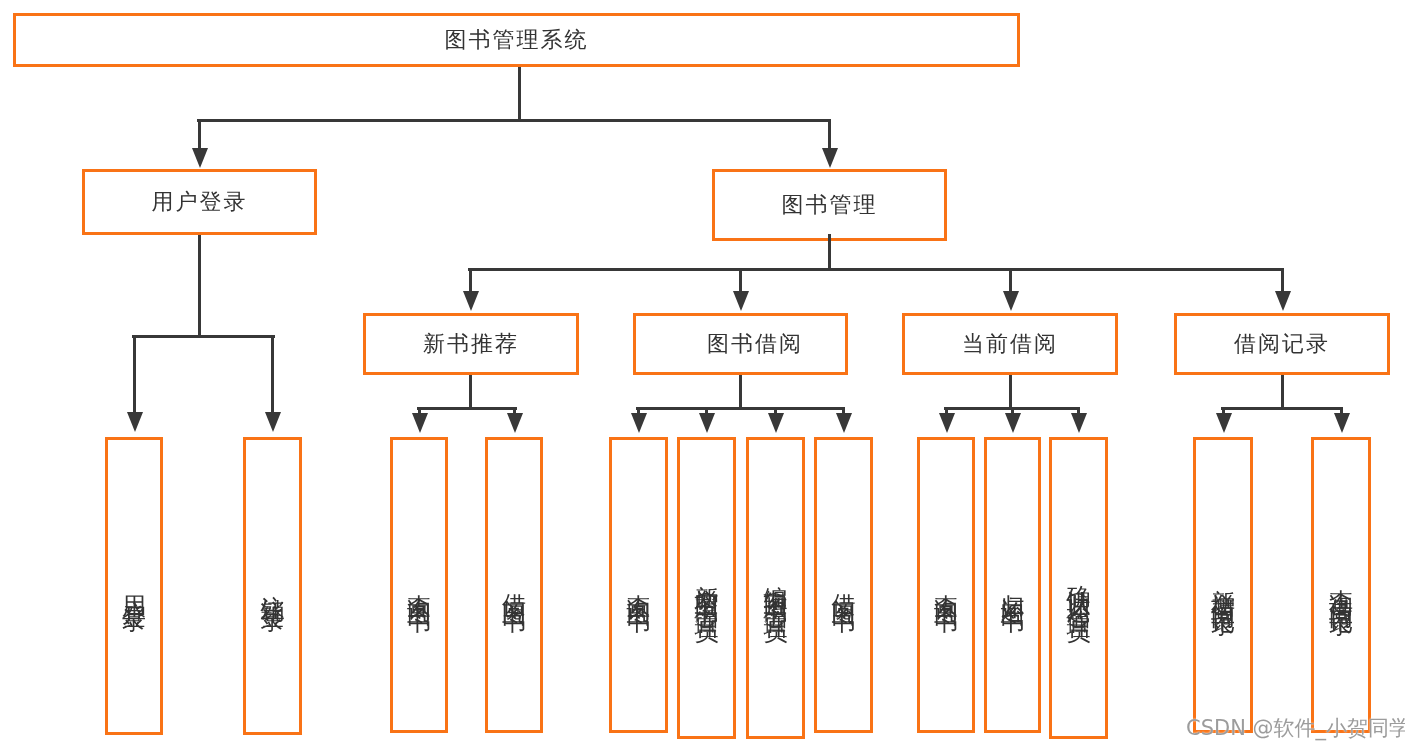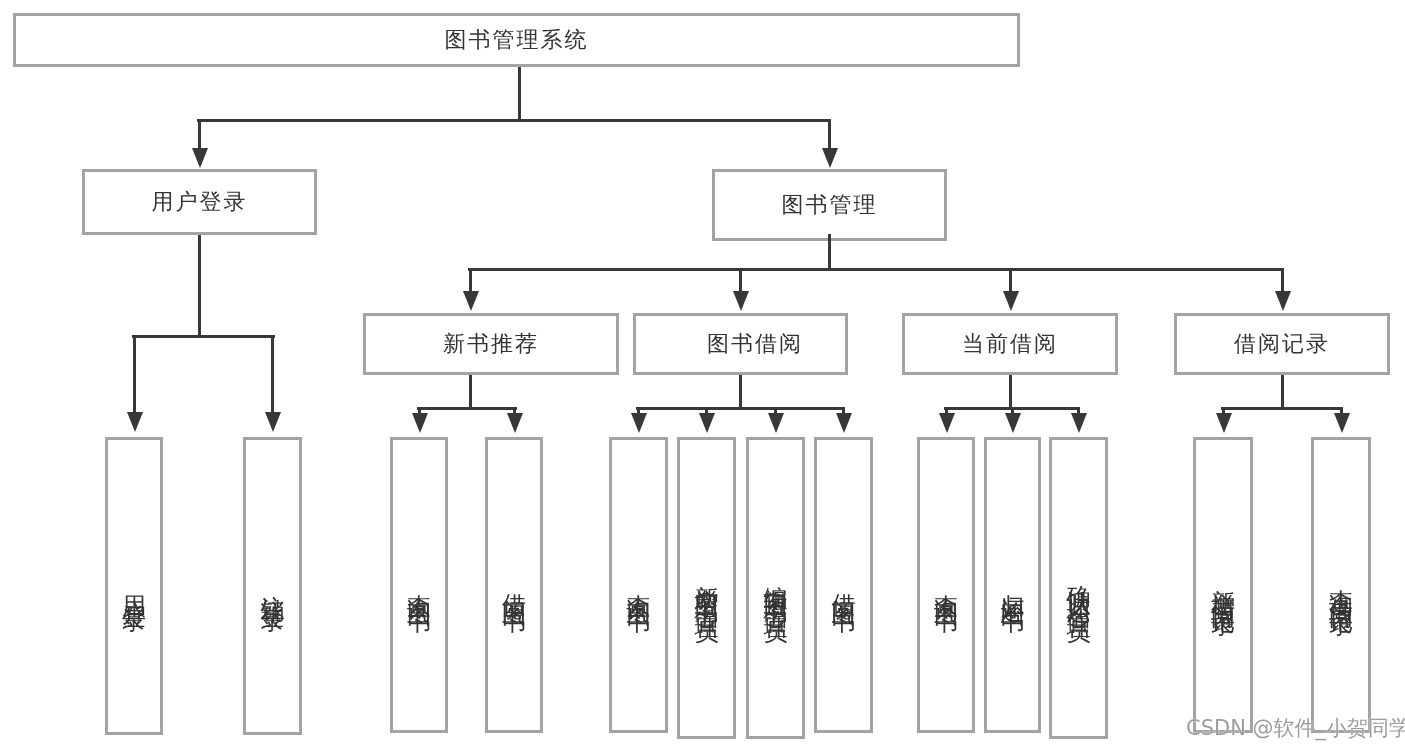--- a/index.html
+++ b/index.html
@@ -2,21 +2,21 @@
 <html><head>
 <meta charset="utf-8">
 <style>
   html,body{margin:0;padding:0;background:#ffffff;}
   .stage{
     position:relative;width:1405px;height:747px;background:#ffffff;
     font-family:"DejaVu Sans",sans-serif;color:#333333;overflow:hidden;
   }
   
   .node{
-    position:absolute;background:#ffffff;border:3px solid #a3a3a3;
+    position:absolute;background:#ffffff;border:3px solid #f97316;
     box-sizing:border-box;display:flex;align-items:center;justify-content:center;
   }
   .node.h span{font-size:22px;letter-spacing:2px;color:#333333;white-space:nowrap;}
   .node.v span{
     writing-mode:vertical-rl;text-orientation:mixed;
     font-size:24px;letter-spacing:5px;color:#333333;line-height:1;
   }
   
   .lv{position:absolute;width:3px;background:#383838;}
   .lh{position:absolute;height:3px;background:#383838;}
@@ -74,21 +74,21 @@
   <div class="drop" style="left:739px;top:268px;height:23px;">
     <div class="arr"></div>
   </div>
   <div class="drop" style="left:1009px;top:268px;height:23px;">
     <div class="arr"></div>
   </div>
   <div class="drop" style="left:1281px;top:268px;height:23px;">
     <div class="arr"></div>
   </div>
 
-  <div class="node h" style="left:363px;top:313px;width:256px;height:62px;">
+  <div class="node h" style="left:363px;top:313px;width:216px;height:62px;">
     <span>新书推荐</span>
   </div>
   <div class="node h" style="left:633px;top:313px;width:215px;height:62px;padding-left:29px;">
     <span>图书借阅</span>
   </div>
   <div class="node h" style="left:902px;top:313px;width:216px;height:62px;">
     <span>当前借阅</span>
   </div>
   <div class="node h" style="left:1174px;top:313px;width:216px;height:62px;">
     <span>借阅记录</span>

